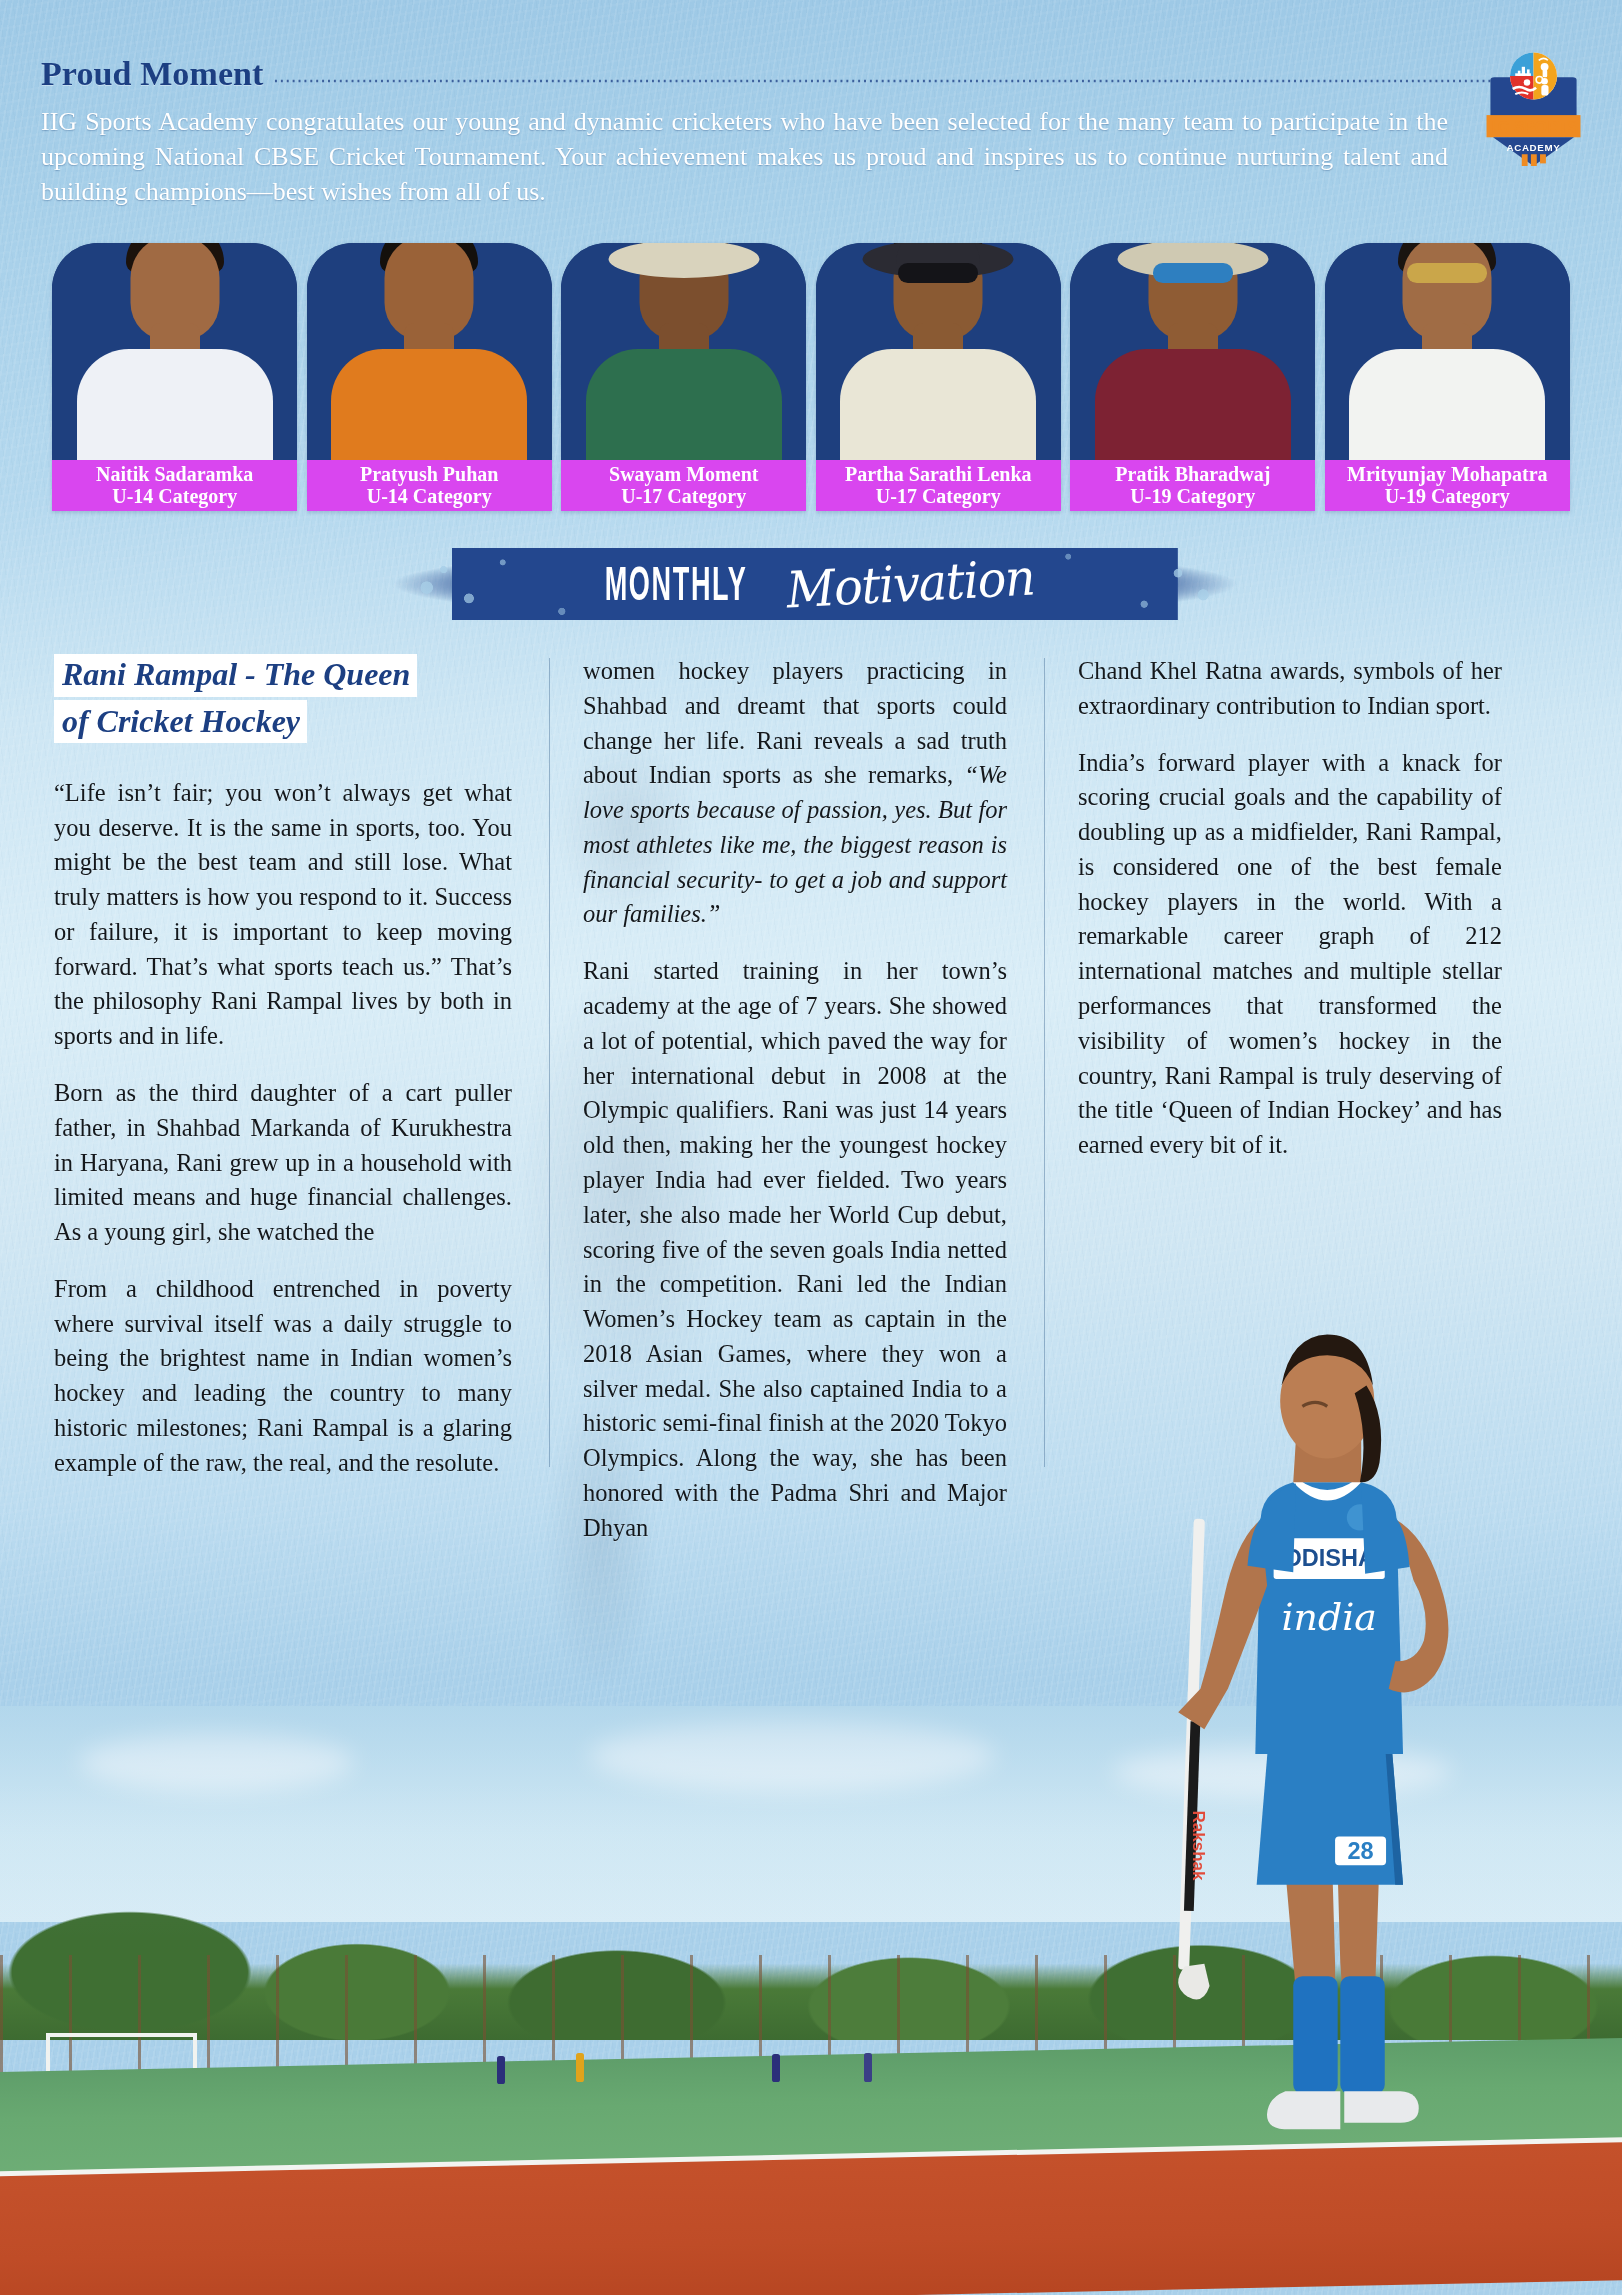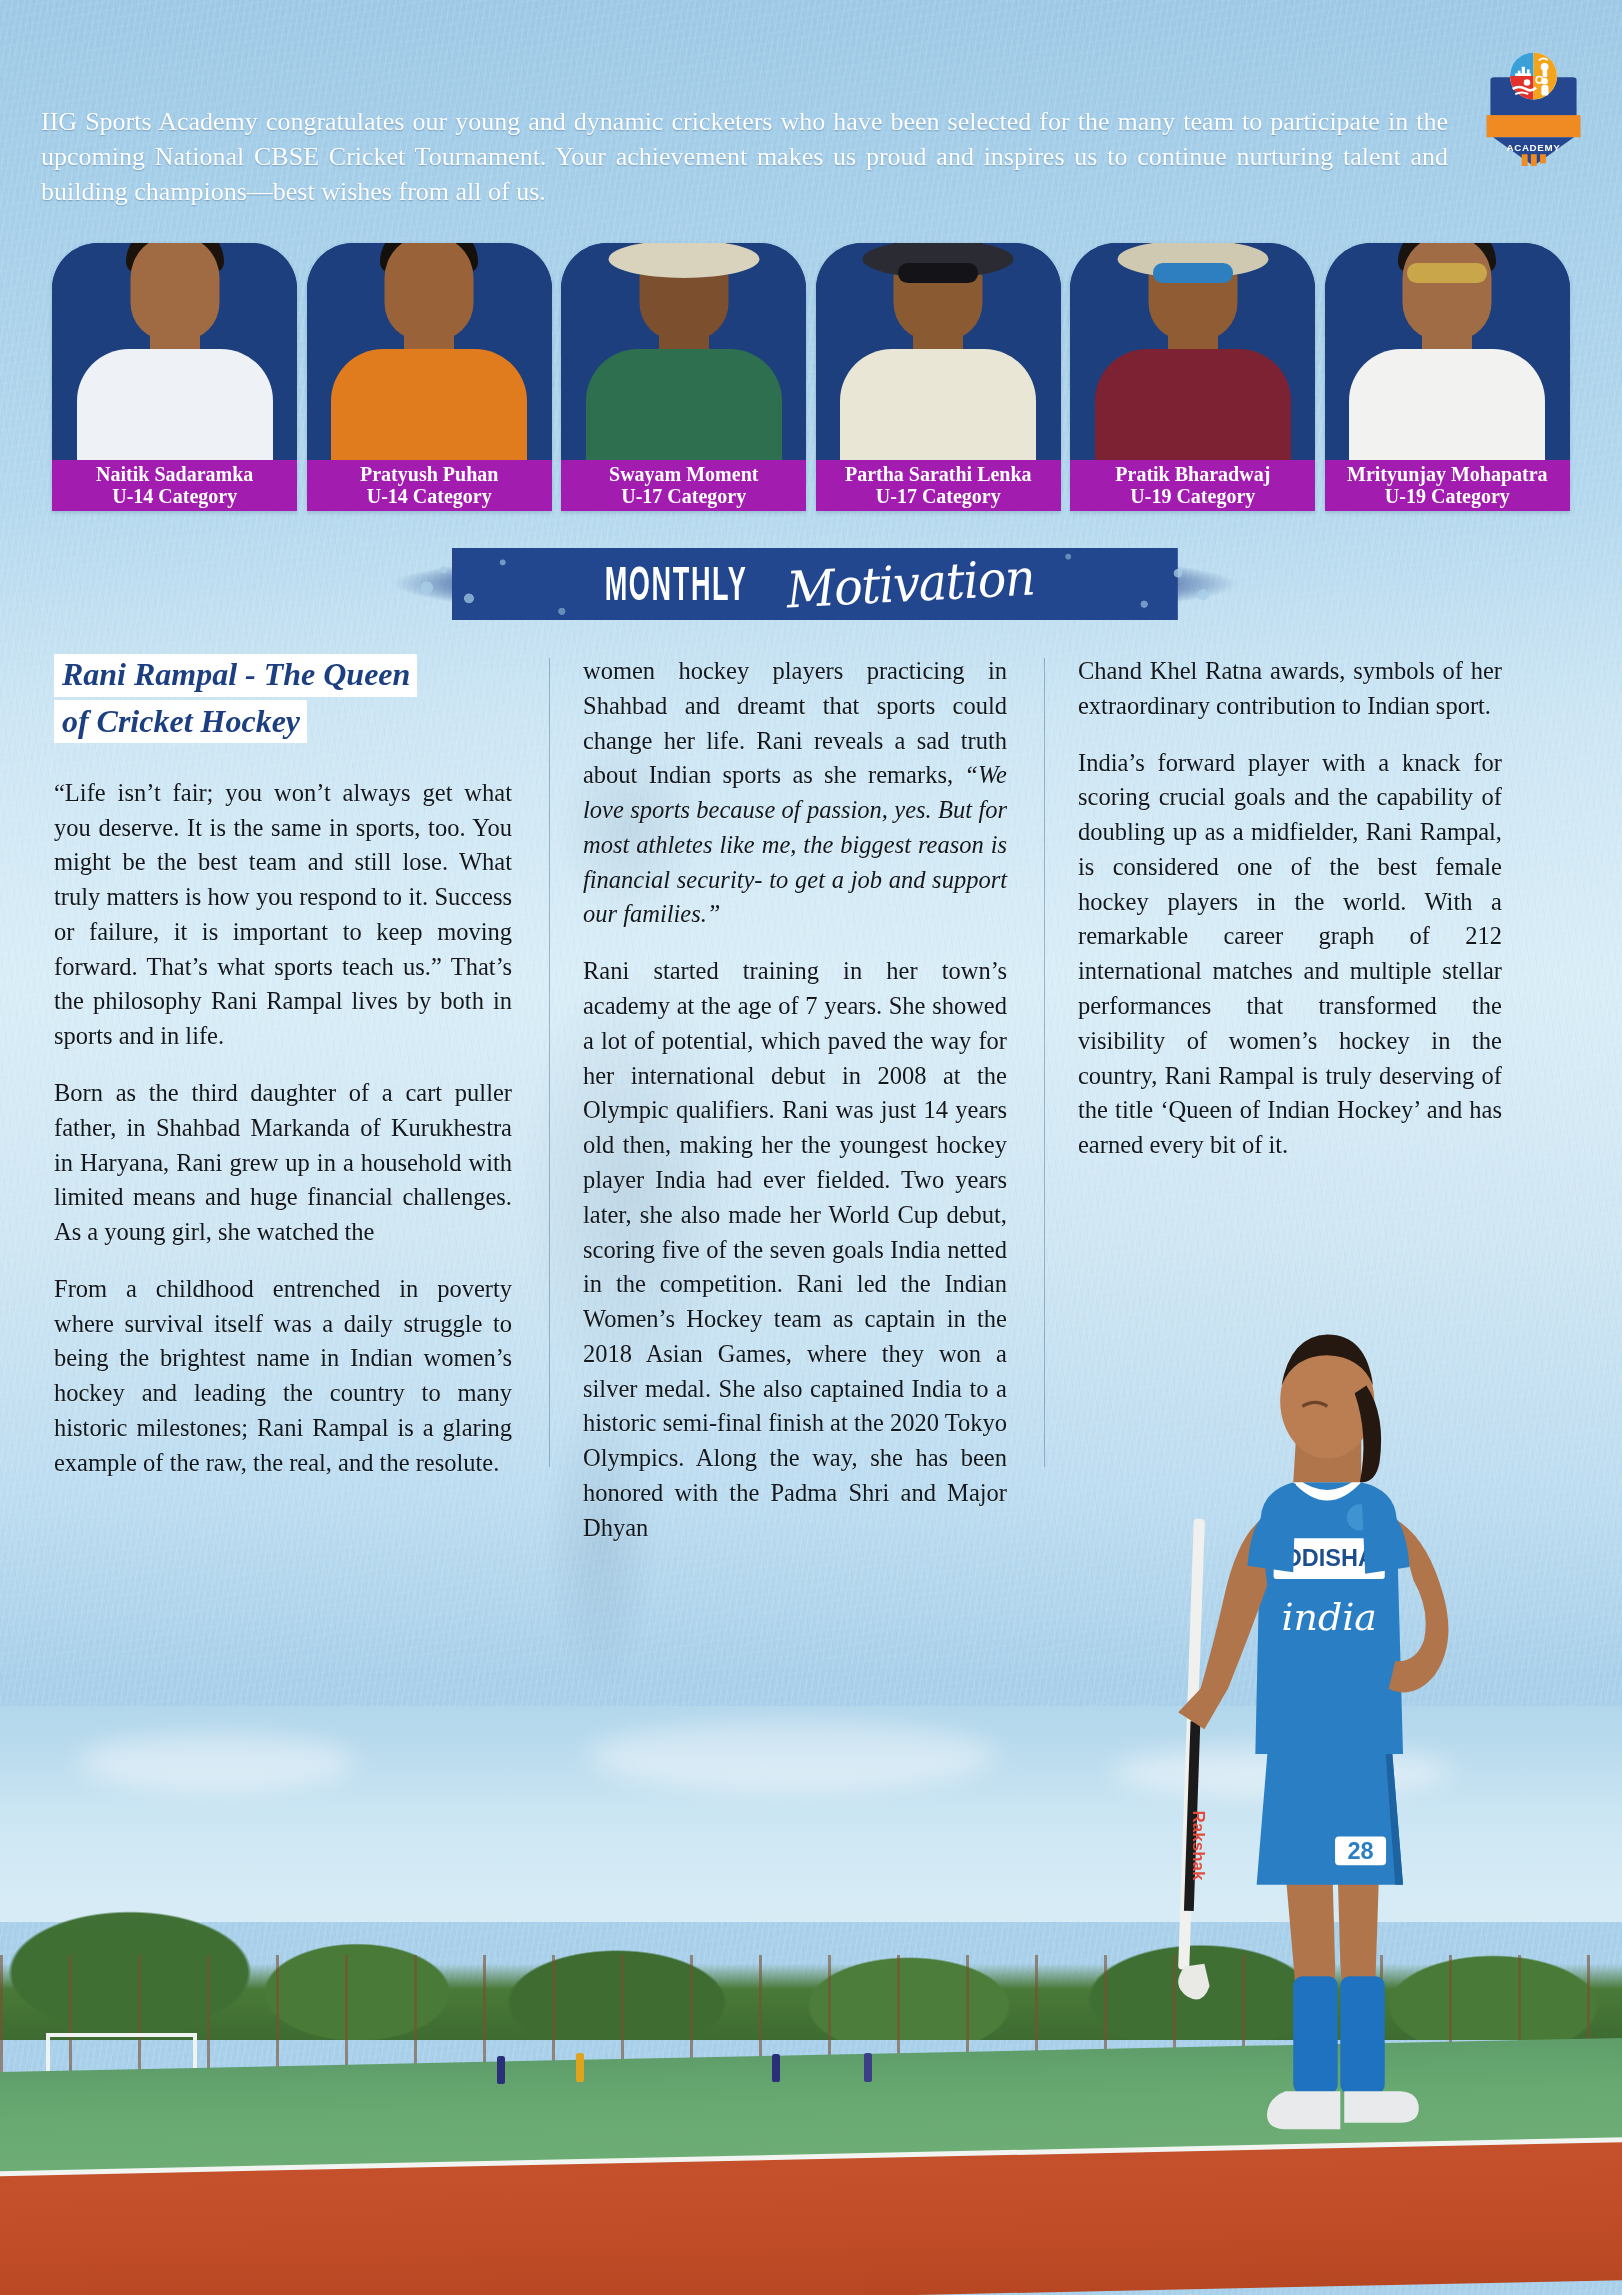--- a/index.html
+++ b/index.html
@@ -103,21 +103,21 @@
   .pt-cap {
     position: absolute; left: 50%; transform: translateX(-50%);
     bottom: 196px; width: 84px; height: 42px; border-radius: 42px 42px 0 0;
   }
   .pt-glass {
     position: absolute; left: 50%; transform: translateX(-50%);
     bottom: 177px; width: 80px; height: 19.6px; border-radius: 9.8px;
   }
   .namebar {
     position: absolute; left: 0; right: 0; bottom: 0; height: 51px;
-    background: #a21caf; color: #fff;
+    background: #d946ef; color: #fff;
     display: flex; flex-direction: column; align-items: center; justify-content: center;
     line-height: 1.06; padding: 0 3.9px;
   }
   .namebar .nm { font-size: 20px; font-weight: bold; white-space: nowrap; }
   .namebar .cat { font-size: 20px; font-weight: bold; white-space: nowrap; }
 
   
   #banner {
     position: absolute; left: 393px; top: 548px; width: 844px; height: 72px;
   }
@@ -252,20 +252,24 @@
   }
 </style>
 </head>
 <body>
 
 <div id="page"></div>
 <div id="texture"></div>
 <div class="ghost"></div>
 
 <div id="header">
+  <div class="proud-row">
+    <div class="proud-title">Proud Moment</div>
+    <div class="dotline"></div>
+  </div>
   <div id="header-body">IIG Sports Academy congratulates our young and dynamic cricketers who have been selected for the many team to participate in the upcoming National CBSE Cricket Tournament. Your achievement makes us proud and inspires us to continue nurturing talent and building champions—best wishes from all of us.</div>
 </div>
 
 <div id="logo">
   <svg viewBox="0 0 160 190" xmlns="http://www.w3.org/2000/svg">
     <path d="M14 66 L14 58 Q14 54 20 54 L44 54 Q50 54 50 48 L50 40 Q50 36 56 36 L104 36 Q110 36 110 40 L110 48 Q110 54 116 54 L140 54 Q146 54 146 58 L146 118 L14 118 Z" fill="#24478f"></path>
     <rect x="8" y="112" width="144" height="34" fill="#ef8b22"></rect>
     <path d="M18 146 L142 146 L80 190 Z" fill="#24478f"></path>
     <circle cx="80" cy="52" r="36" fill="#ffffff"></circle>
     <path d="M80 16 A36 36 0 0 0 44 52 L80 52 Z" fill="#3aa0d8"></path>

